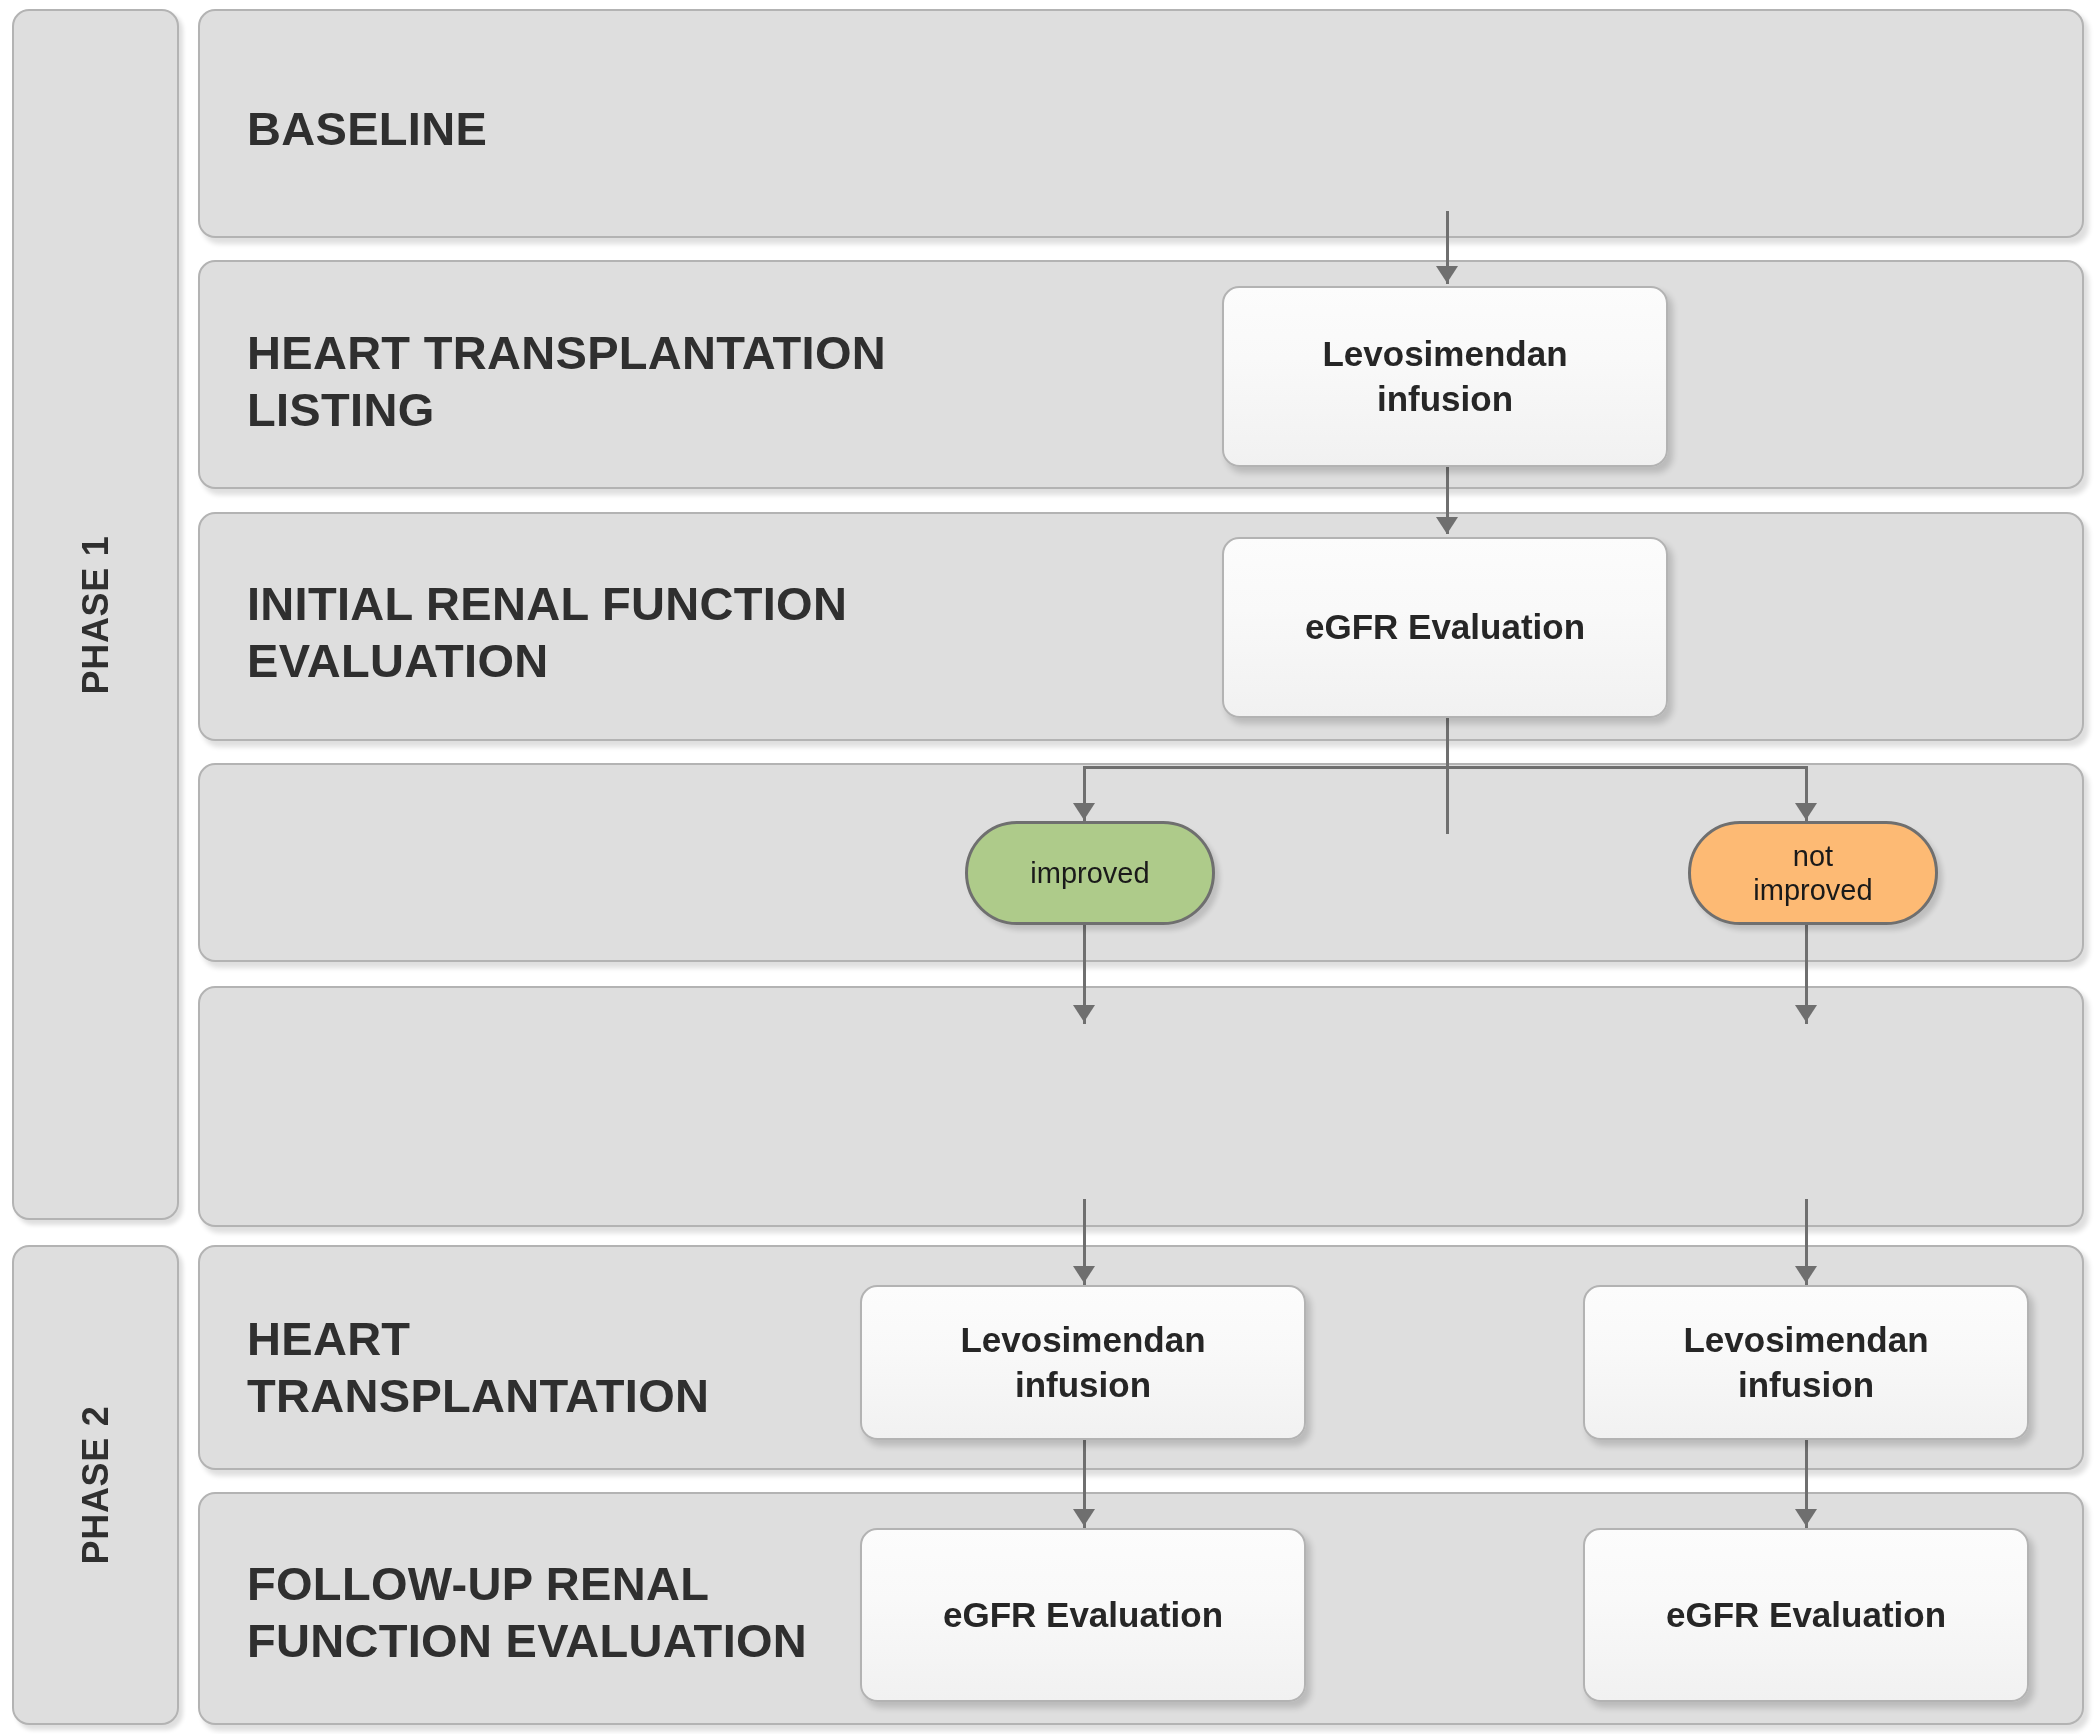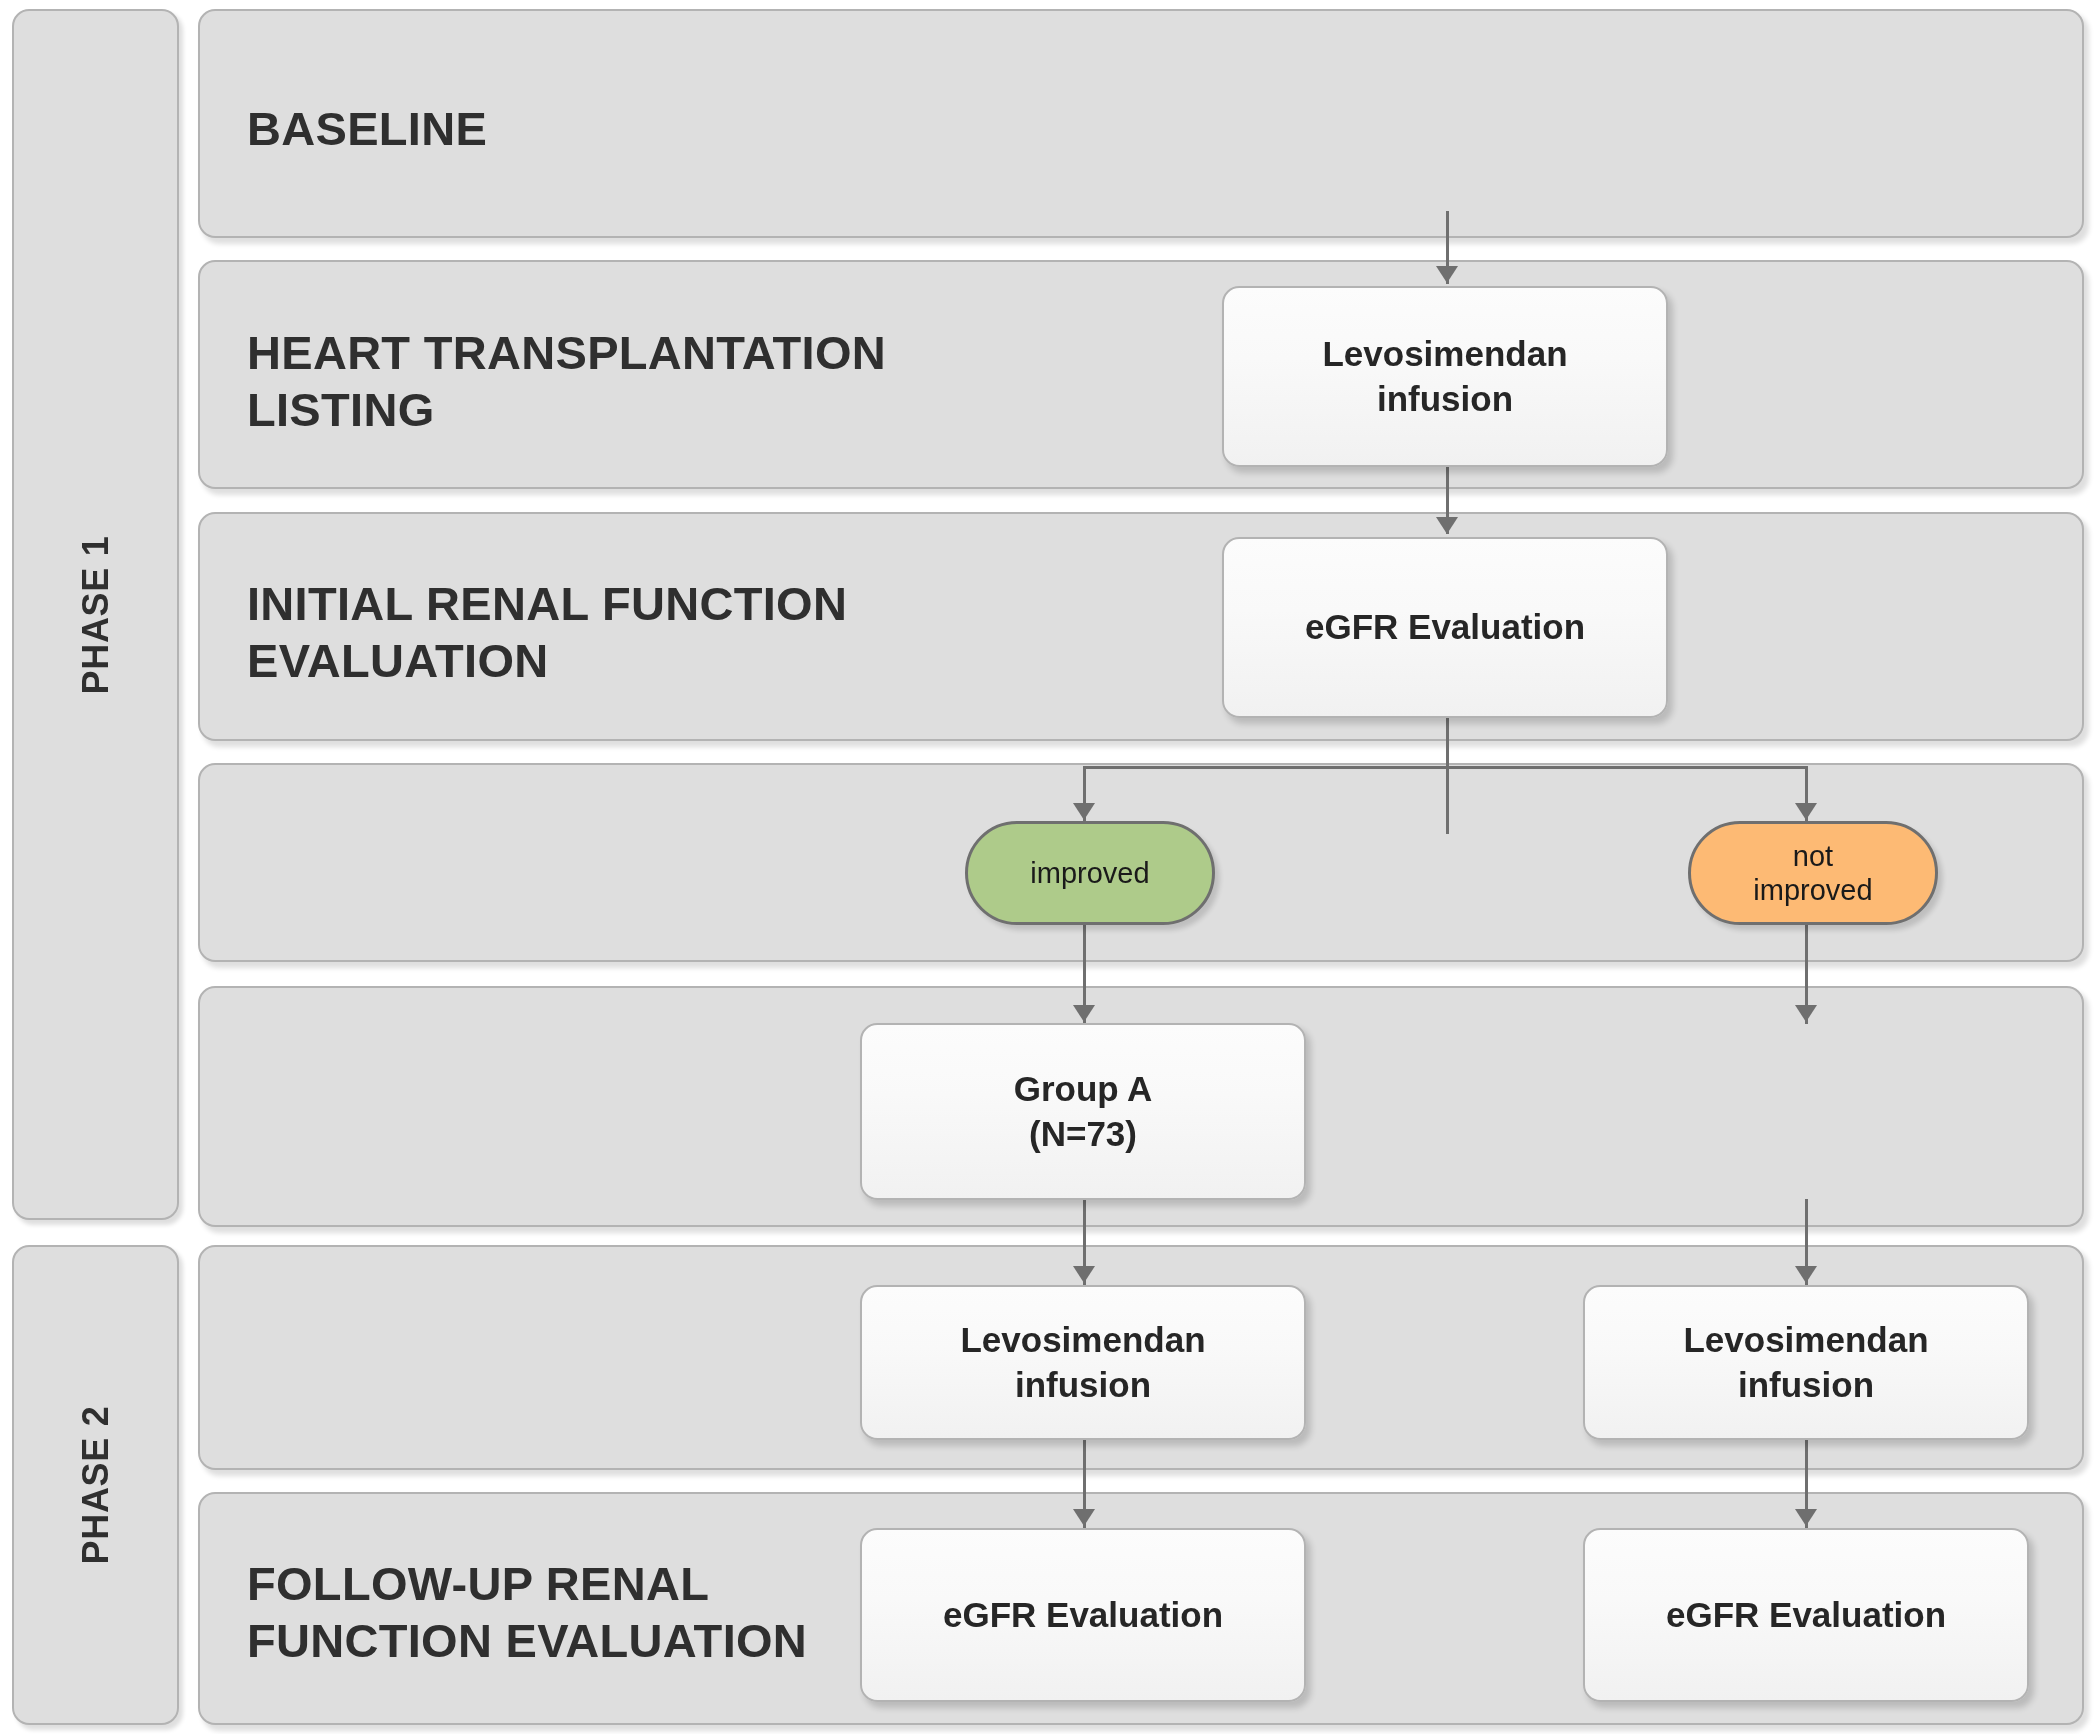--- a/index.html
+++ b/index.html
@@ -135,20 +135,22 @@
 
   <div class="band" style="left:198px; top:512px; width:1886px; height:229px;"></div>
   <div class="band-label" style="left:247px; top:575px; width:864px;">INITIAL RENAL FUNCTION
 EVALUATION</div>
 
   <div class="band" style="left:198px; top:763px; width:1886px; height:199px;"></div>
 
   <div class="band" style="left:198px; top:986px; width:1886px; height:241px;"></div>
 
   <div class="band" style="left:198px; top:1245px; width:1886px; height:225px;"></div>
+  <div class="band-label" style="left:247px; top:1310px; width:731px;">HEART
+TRANSPLANTATION</div>
 
   <div class="band" style="left:198px; top:1492px; width:1886px; height:233px;"></div>
   <div class="band-label" style="left:247px; top:1555px; width:784px;">FOLLOW-UP RENAL
 FUNCTION EVALUATION</div>
 
   <div class="vline" style="left:1446px; top:211px; height:73px;"></div>
   <div class="arrowhead" style="left:1436px; top:266px;"></div>
 
   <div class="vline" style="left:1446px; top:465px; height:69px;"></div>
   <div class="arrowhead" style="left:1436px; top:517px;"></div>
@@ -184,22 +186,20 @@
   <div class="node" style="left:1222px; top:286px; width:446px; height:181px;">Levosimendan
 infusion</div>
 
   <div class="node" style="left:1222px; top:537px; width:446px; height:181px;">eGFR Evaluation</div>
 
   <div class="pill green" style="left:965px; top:821px; width:250px; height:104px;">improved</div>
 
   <div class="pill red" style="left:1688px; top:821px; width:250px; height:104px;">not
 improved</div>
 
-  <div class="node" style="left:860px; top:1023px; width:446px; height:177px;">Group A
-(N=73)</div>
 
 
   <div class="node" style="left:860px; top:1285px; width:446px; height:155px;">Levosimendan
 infusion</div>
 
   <div class="node" style="left:1583px; top:1285px; width:446px; height:155px;">Levosimendan
 infusion</div>
 
   <div class="node" style="left:860px; top:1528px; width:446px; height:174px;">eGFR Evaluation</div>
 

